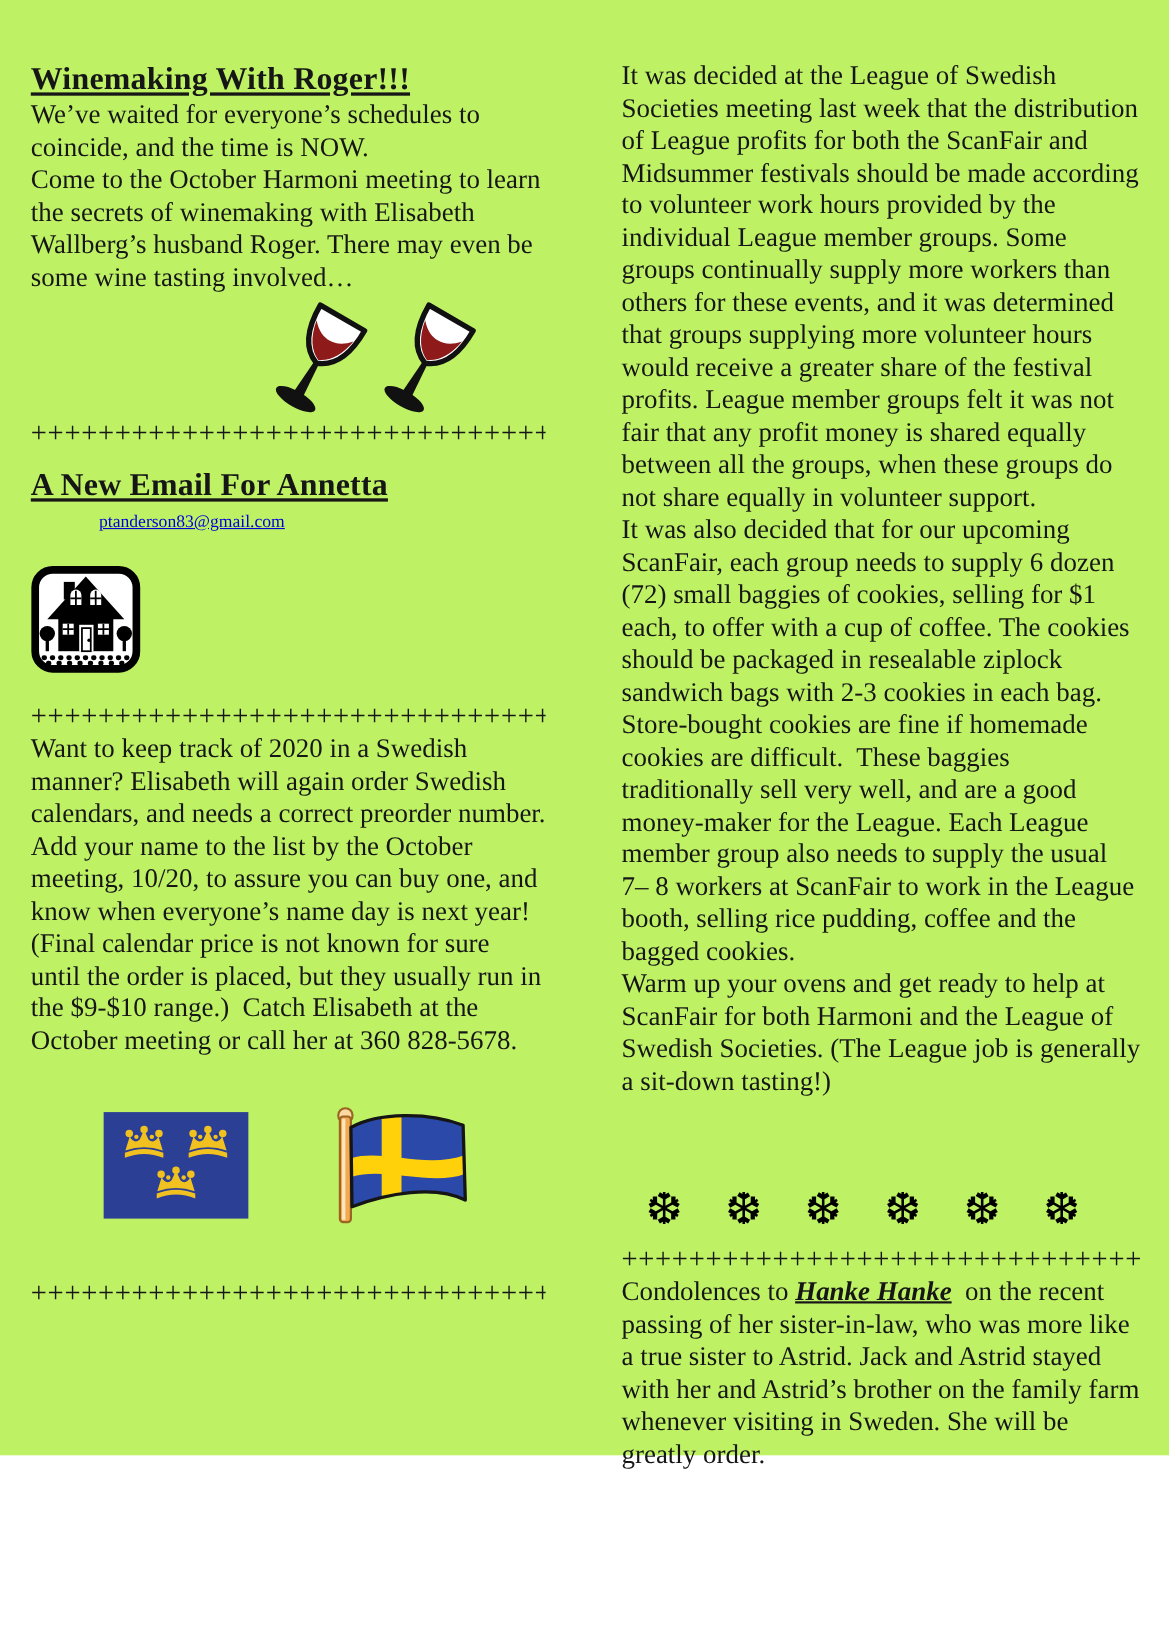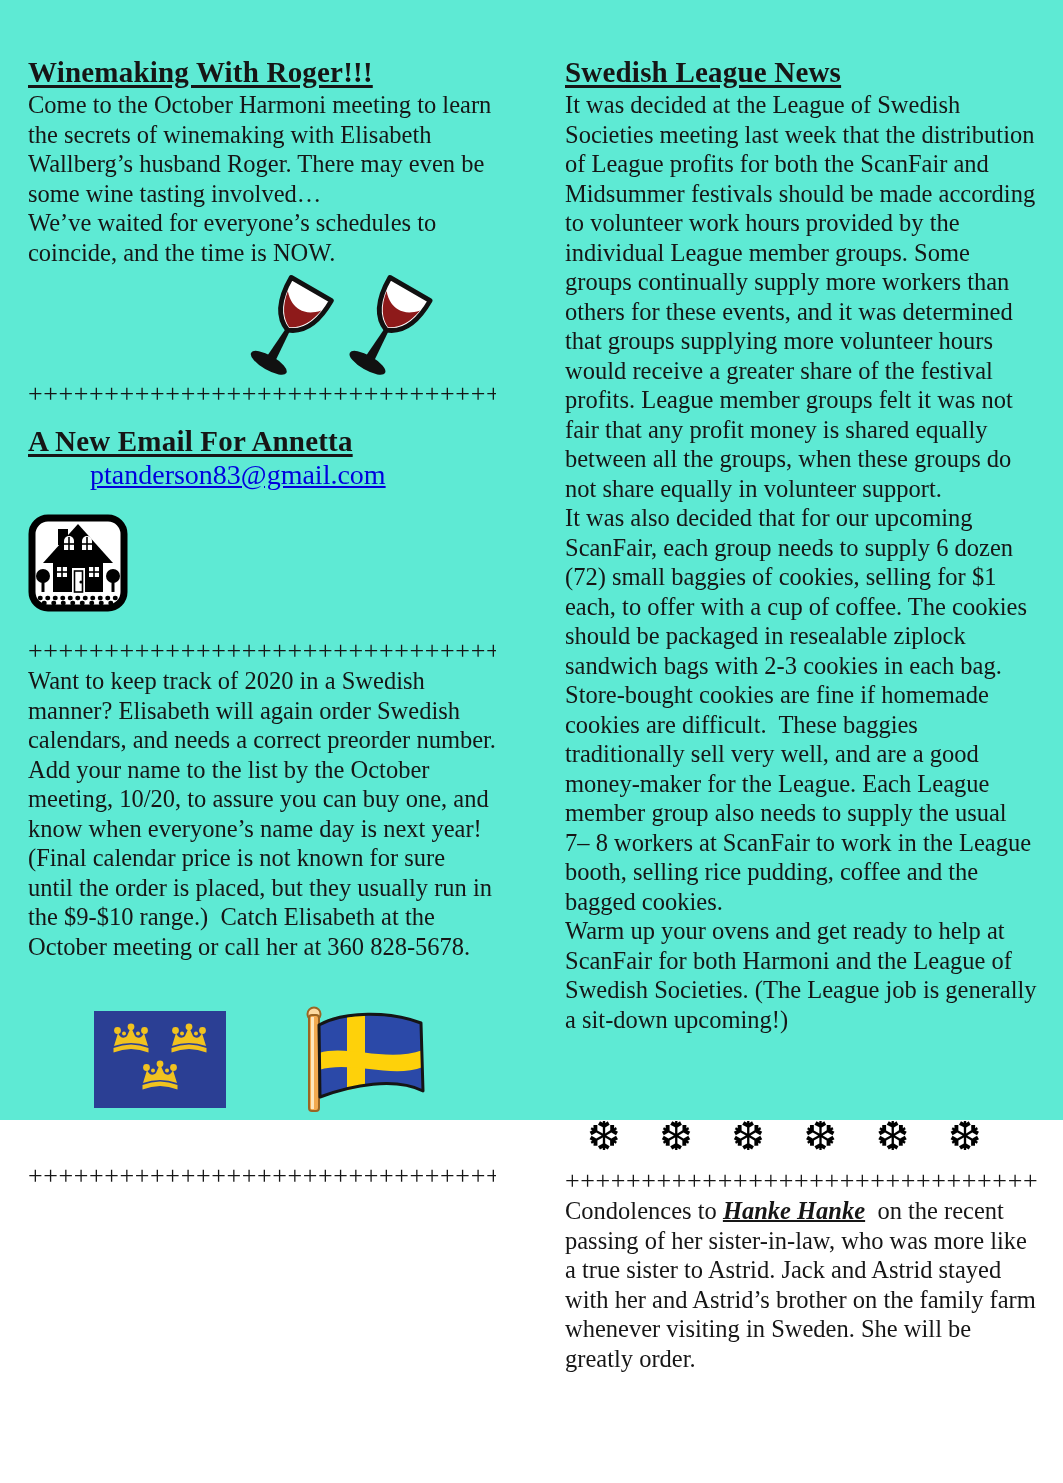--- a/index.html
+++ b/index.html
@@ -10,22 +10,22 @@
   body {
     width: 1063px;
     height: 1483px;
     overflow: hidden;
     font-family: "Liberation Serif", "DejaVu Serif", serif;
     color: #161616;
   }
   .page {
     position: relative;
     width: 1063px;
-    height: 1120px;
-    background: #5eead4;
+    height: 1323px;
+    background: #bef264;
   }
   .col { position: absolute; top: 54px; }
   .col-left  { left: 28px;  width: 468px; }
   .col-right { left: 565px; width: 472px; }
 
   h2 {
     margin: 0;
     font-size: 29px;
     line-height: 36px;
     font-weight: bold;
@@ -43,21 +43,21 @@
   .plus-divider {
     font-size: 26px;
     line-height: 30px;
     letter-spacing: 0.6px;
     white-space: nowrap;
     overflow: hidden;
   }
   .wine-wrap   { margin: 4px 0 0 206px; height: 114px; }
   .divider-1   { margin-top: -6px; }
   .h2-email    { margin-top: 14px; }
-  .email-line  { padding-left: 62px; font-size: 28px; line-height: 31px; }
+  .email-line  { padding-left: 62px; font-size: 16px; line-height: 31px; }
   .email-line a { color: #0000dd; text-decoration: underline; }
   .house-wrap  { margin-top: 24px; height: 98px; }
   .divider-2   { margin-top: 24px; }
   .flags-row   { margin-top: 42px; height: 114px; position: relative; }
   .flag-crowns { position: absolute; left: 66px; top: 8px; }
   .flag-sweden { position: absolute; left: 274px; top: 0; }
   .divider-3   { margin-top: 44px; }
   .snowflakes {
     margin-top: 76px;
     font-family: "DejaVu Sans", sans-serif;
@@ -82,22 +82,22 @@
   }
 </style>
 </head>
 <body>
 
 <div class="page">
 
   <div class="col col-left">
 
     <h2>Winemaking With Roger!!!</h2>
+    <p>We’ve waited for everyone’s schedules to coincide, and the time is NOW.</p>
     <p>Come to the October Harmoni meeting to learn the secrets of winemaking with Elisabeth Wallberg’s husband Roger. There may even be some wine tasting involved…</p>
-    <p>We’ve waited for everyone’s schedules to coincide, and the time is NOW.</p>
 
     <div class="wine-wrap">
       <svg width="205" height="120" viewBox="0 0 205 124">
         <g transform="translate(18,8) rotate(30 30 60)">
           <path d="M6,3 C6,30 14,46 30,52 C46,46 54,30 54,3 Z" fill="#ffffff" stroke="#111" stroke-width="5" stroke-linejoin="round"></path>
           <path d="M10,17 C13,34 20,44 30,48.5 C40,44 47,34 50,17 C43,25 36,27.5 30,27.5 C24,27.5 17,25 10,17 Z" fill="#8e1a1a"></path>
           <path d="M27.5,52 L25,86 L35,86 L32.5,52 Z" fill="#111"></path>
           <ellipse cx="30" cy="91" rx="21" ry="7.5" fill="#111"></ellipse>
         </g>
         <g transform="translate(120,8) rotate(30 30 60)">
@@ -198,24 +198,23 @@
           <path d="M17,22 C42,8 88,8 119,20 L121,88 C93,74 50,82 18,94 Z" fill="none" stroke="#151515" stroke-width="3" stroke-linejoin="round"></path>
         </svg>
       </div>
     </div>
 
     <div class="plus-divider divider-3">++++++++++++++++++++++++++++++++</div>
   </div>
 
   <div class="col col-right">
 
-    <h2>Swedish League News</h2>
     <p>It was decided at the League of Swedish Societies meeting last week that the distribution of League profits for both the ScanFair and Midsummer festivals should be made according to volunteer work hours provided by the individual League member groups. Some groups continually supply more workers than others for these events, and it was determined that groups supplying more volunteer hours would receive a greater share of the festival profits. League member groups felt it was not fair that any profit money is shared equally between all the groups, when these groups do not share equally in volunteer support.</p>
     <p>It was also decided that for our upcoming ScanFair, each group needs to supply 6 dozen (72) small baggies of cookies, selling for $1 each, to offer with a cup of coffee. The cookies should be packaged in resealable ziplock sandwich bags with 2-3 cookies in each bag. Store-bought cookies are fine if homemade cookies are difficult.  These baggies traditionally sell very well, and are a good money-maker for the League. Each League member group also needs to supply the usual 7– 8 workers at ScanFair to work in the League booth, selling rice pudding, coffee and the bagged cookies.</p>
-    <p>Warm up your ovens and get ready to help at ScanFair for both Harmoni and the League of Swedish Societies. (The League job is generally a sit-down upcoming!)</p>
+    <p>Warm up your ovens and get ready to help at ScanFair for both Harmoni and the League of Swedish Societies. (The League job is generally a sit-down tasting!)</p>
 
     <div class="snowflakes">❆ ❆ ❆ ❆ ❆ ❆</div>
 
     <div class="plus-divider divider-4">++++++++++++++++++++++++++++++++</div>
 
     <p><span>Condolences to </span><span class="member-name">Hanke Hanke</span><span>  on the recent passing of her sister-in-law, who was more like a true sister to Astrid. Jack and Astrid stayed with her and Astrid’s brother on the family farm whenever visiting in Sweden. She will be greatly order.</span></p>
   </div>
 
 </div>
 

